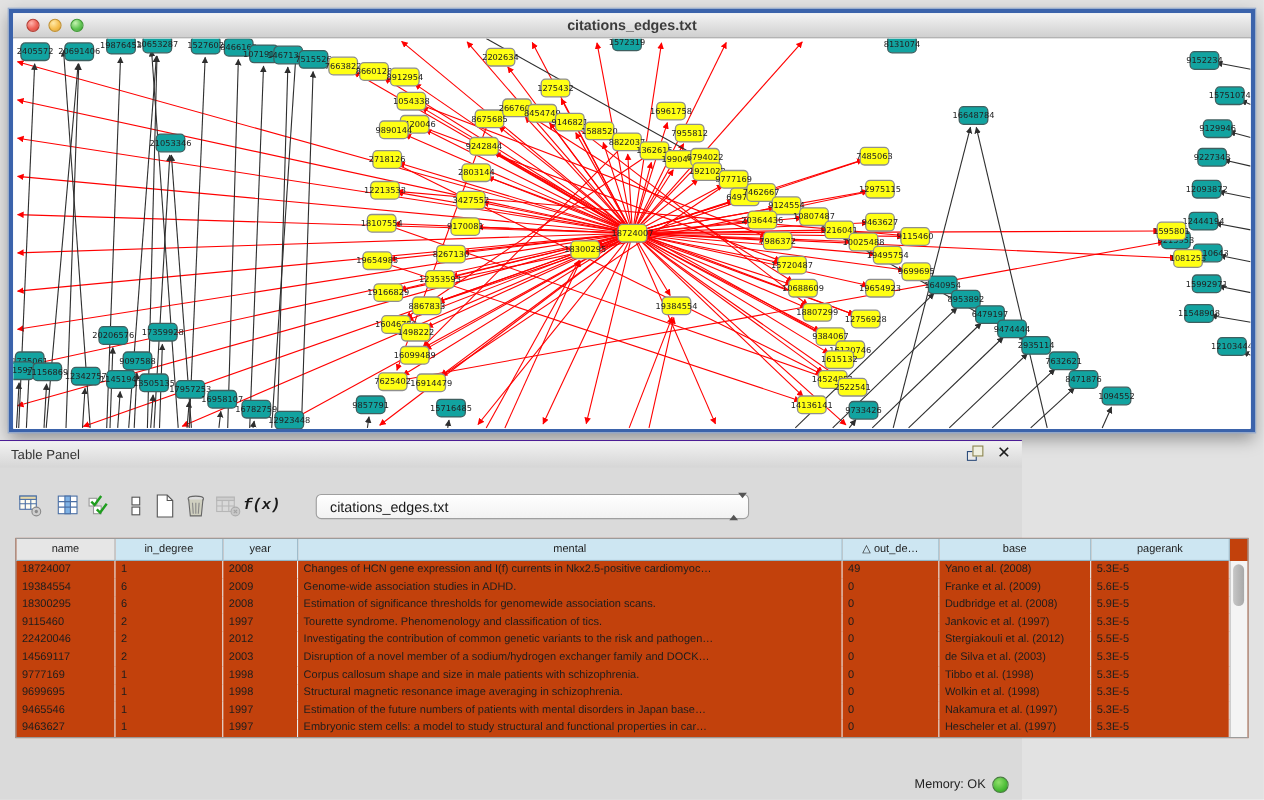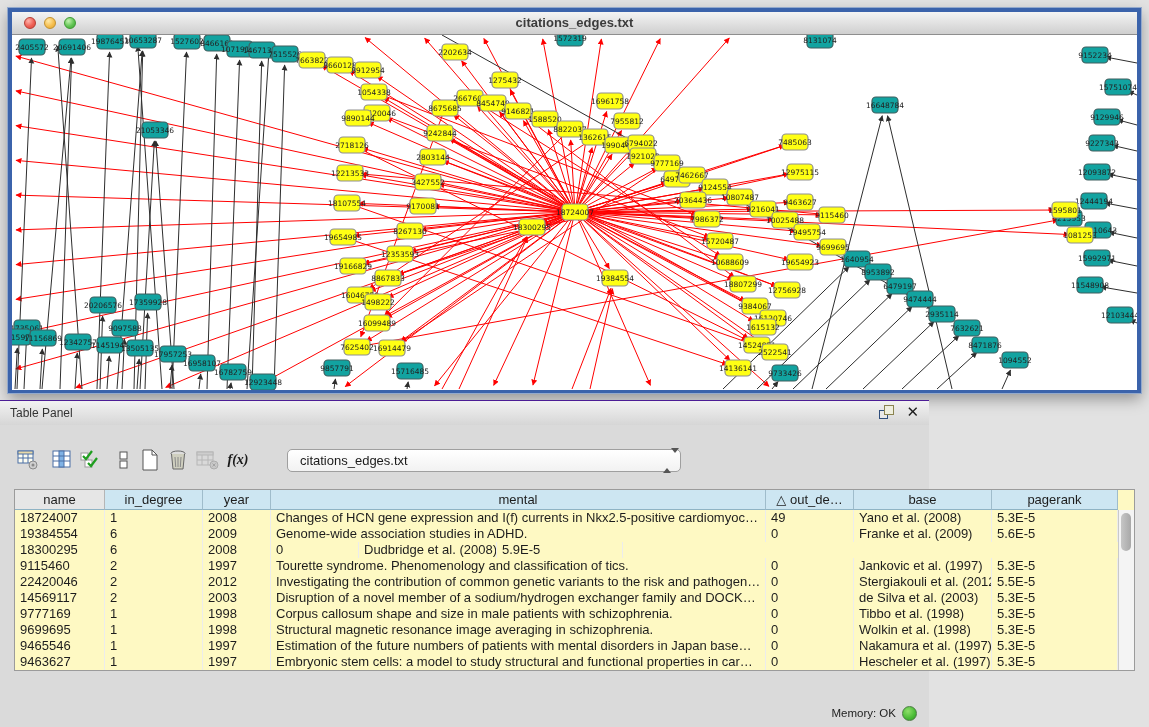--- a/index.html
+++ b/index.html
@@ -41,36 +41,36 @@
   .panel-bar{height:24px;background:linear-gradient(#f2f2f2,#d6d6d6);position:relative;}
   .panel-title{position:absolute;left:10px;top:5px;font-size:12px;color:#333;}
   .panel-actions{position:absolute;right:10px;top:4px;display:flex;gap:12px;align-items:center;}
   .float-icon{width:15px;height:14px;position:relative;display:inline-block;}
   .float-icon .sq1{position:absolute;left:0;bottom:0;width:7px;height:7px;border:1px solid #2f4e7c;background:#e9e9e9;}
   .float-icon .sq2{position:absolute;right:0;top:0;width:8px;height:8px;border:1px solid #8b8450;background:#efefdf;}
   .close-x{font-size:15px;font-weight:bold;color:#1c1c1c;line-height:14px;cursor:default;}
 
   .toolbar{position:absolute;left:0;top:40px;width:100%;height:40px;}
   .tb-icon{position:absolute;top:6px;width:24px;height:26px;display:flex;align-items:center;justify-content:center;}
-  .fx-label{font-family:Liberation Serif, serif;font-style:italic;font-weight:bold;font-size:14px;color:#1a1a1a;}
+  .fx-label{font-family:Liberation Mono, monospace;font-style:italic;font-weight:bold;font-size:14px;color:#1a1a1a;}
   .combo{
     position:absolute;left:287px;top:8px;width:394px;height:23px;
     background:linear-gradient(#ffffff,#f2f2f2);
     border:1px solid #9f9f9f;border-radius:5px;box-sizing:border-box;
     font-size:13px;color:#1a1a1a;
   }
   .combo .combo-text{position:absolute;left:12px;top:3px;}
   .combo .combo-arrows{position:absolute;right:7px;top:3px;width:10px;height:16px;}
   .combo .combo-arrows .up{width:0;height:0;border-left:4px solid transparent;border-right:4px solid transparent;border-bottom:5px solid #555;margin-bottom:3px;}
   .combo .combo-arrows .dn{width:0;height:0;border-left:4px solid transparent;border-right:4px solid transparent;border-top:5px solid #555;}
 
   .data-table{
     position:absolute;left:14px;top:88px;width:1119px;height:180px;
-    background:#fef9c3;border:1px solid #9b9b9b;box-sizing:content-box;
-    font-size:13px;color:#1d1d1d;
+    background:#c2410c;border:1px solid #9b9b9b;box-sizing:content-box;
+    font-size:10px;color:#1d1d1d;
   }
   .thead{display:flex;height:20px;}
   .th{
     box-sizing:border-box;height:20px;line-height:19px;text-align:center;
     background:#cde6f2;border-right:1px solid #9fbccb;border-bottom:1px solid #8fb3c4;
     overflow:hidden;white-space:nowrap;
   }
   .th.first{background:#e6e6e6;border-right:1px solid #b5b5b5;}
   .tbody .tr{display:flex;height:16px;line-height:16px;}
   .td{box-sizing:border-box;padding-left:5px;overflow:hidden;white-space:nowrap;border-right:1px solid #ececec;}
@@ -855,20 +855,21 @@
           <div class="td" style="width: 68px;">2009</div>
           <div class="td" style="width: 495px;">Genome-wide association studies in ADHD.</div>
           <div class="td" style="width: 88px;">0</div>
           <div class="td" style="width: 138px;">Franke et al. (2009)</div>
           <div class="td" style="width: 126px;">5.6E-5</div>
         </div>
         <div class="tr">
           <div class="td" style="width: 90px;">18300295</div>
           <div class="td" style="width: 98px;">6</div>
           <div class="td" style="width: 68px;">2008</div>
+          <div class="td" style="width: 495px;">Estimation of significance thresholds for genomewide association scans.</div>
           <div class="td" style="width: 88px;">0</div>
           <div class="td" style="width: 138px;">Dudbridge et al. (2008)</div>
           <div class="td" style="width: 126px;">5.9E-5</div>
         </div>
         <div class="tr">
           <div class="td" style="width: 90px;">9115460</div>
           <div class="td" style="width: 98px;">2</div>
           <div class="td" style="width: 68px;">1997</div>
           <div class="td" style="width: 495px;">Tourette syndrome. Phenomenology and classification of tics.</div>
           <div class="td" style="width: 88px;">0</div>

